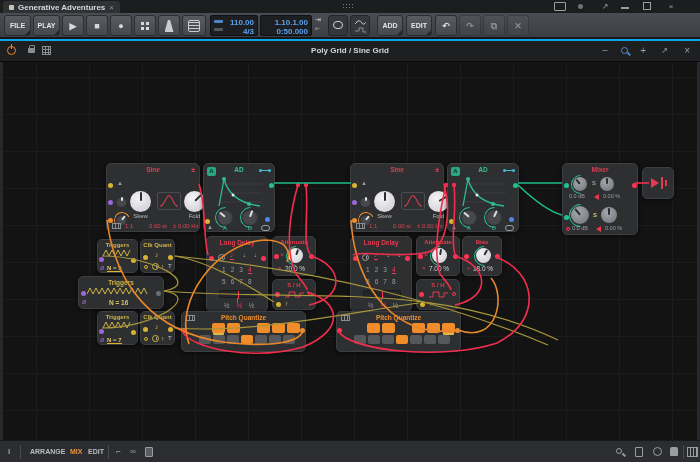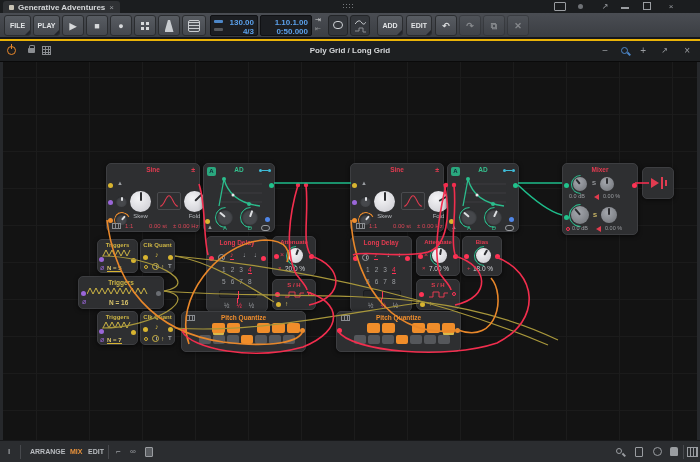--- a/index.html
+++ b/index.html
@@ -1,18 +1,18 @@
 <!DOCTYPE html>
 <html><head>
 <meta charset="utf-8">
 <style>
   *{margin:0;padding:0;box-sizing:border-box}
   html,body{width:700px;height:462px;background:#222427;font-family:"Liberation Sans",sans-serif;overflow:hidden}
   .abs{position:absolute}
-  #stage{position:relative;width:700px;height:462px;background:#eab308}
+  #stage{position:relative;width:700px;height:462px;background:#0ea5e9}
 
   
   #titlebar{position:absolute;left:0;top:0;width:700px;height:13px;background:#1b1d1f}
   .tab{position:absolute;left:3px;top:1px;height:12px;background:#2f3134;border-radius:3px 3px 0 0;display:flex;align-items:center;padding:0 6px;gap:4px}
   .tab .dot{width:5px;height:5px;border-radius:1px;background:#c8c3b4}
   .tab .ttl{font-size:8px;font-weight:bold;color:#d6d8da}
   .tab .x{font-size:8px;color:#9a9da1}
   .drag-dots{position:absolute;left:342px;top:3px;width:13px;height:6px;background-image:radial-gradient(#76797d 35%,transparent 40%);background-size:3px 3px}
   .wctl{position:absolute;top:2px;width:12px;height:9px;color:#9a9da1;font-size:8px;line-height:9px;text-align:center}
   .wc-screen{border:1px solid #9a9da1;border-radius:1px}
@@ -156,21 +156,21 @@
     <div class="tbtn" style="left:158px;width:22px">
         <div class="metro" style="margin:4px auto"></div>
       </div>
     <div class="tbtn" style="left:182px;width:24px">
         <div class="pianoic" style="margin:4px auto"></div>
       </div>
 
     <div class="disp" style="left:210px;width:48px">
       <span class="bluebar" style="left:3px;top:4px"></span>
       <span class="graybar" style="left:3px;top:12px"></span>
-      <span class="dispv" style="top:2px">130.00</span>
+      <span class="dispv" style="top:2px">110.00</span>
       <span class="dispv" style="top:11px">4/3</span>
     </div>
     <div class="disp" style="left:260px;width:52px">
       <span class="dispv" style="top:2px">1.10.1.00</span>
       <span class="dispv" style="top:11px">0:50.000</span>
     </div>
     <div class="ticon" style="left:315px;top:3px;font-size:7px;line-height:8px">⇥</div>
     <div class="ticon" style="left:315px;top:12px;font-size:7px;line-height:8px;opacity:.5">⇤</div>
     <div class="tbtn" style="left:328px;width:20px;background:#34373c;border-color:#232528">
         <div class="loopic" style="margin:5px auto"></div>
@@ -196,21 +196,21 @@
       </div>
     <div class="tbtn dimic" style="left:507px;width:22px">
         <span class="ticon" style="left:0;right:0">✕</span>
       </div>
   </div>
 
   <div id="edhead">
     <div class="power"></div>
     <div class="lock"></div>
     <div class="gridic"></div>
-    <div id="edtitle">Poly Grid / Long Grid</div>
+    <div id="edtitle">Poly Grid / Sine Grid</div>
     <span class="hic" style="right:92px">−</span>
     <span class="zoomic" style="right:72px;top:6px"></span>
     <span class="hic" style="right:54px">+</span>
     <span class="hic" style="right:32px;font-size:8px">↗</span>
     <span class="hic" style="right:10px">×</span>
   </div>
 
   <div id="canvas">
 
     <div class="mod" style="left:75px;top:214px;width:86px;height:33px">

